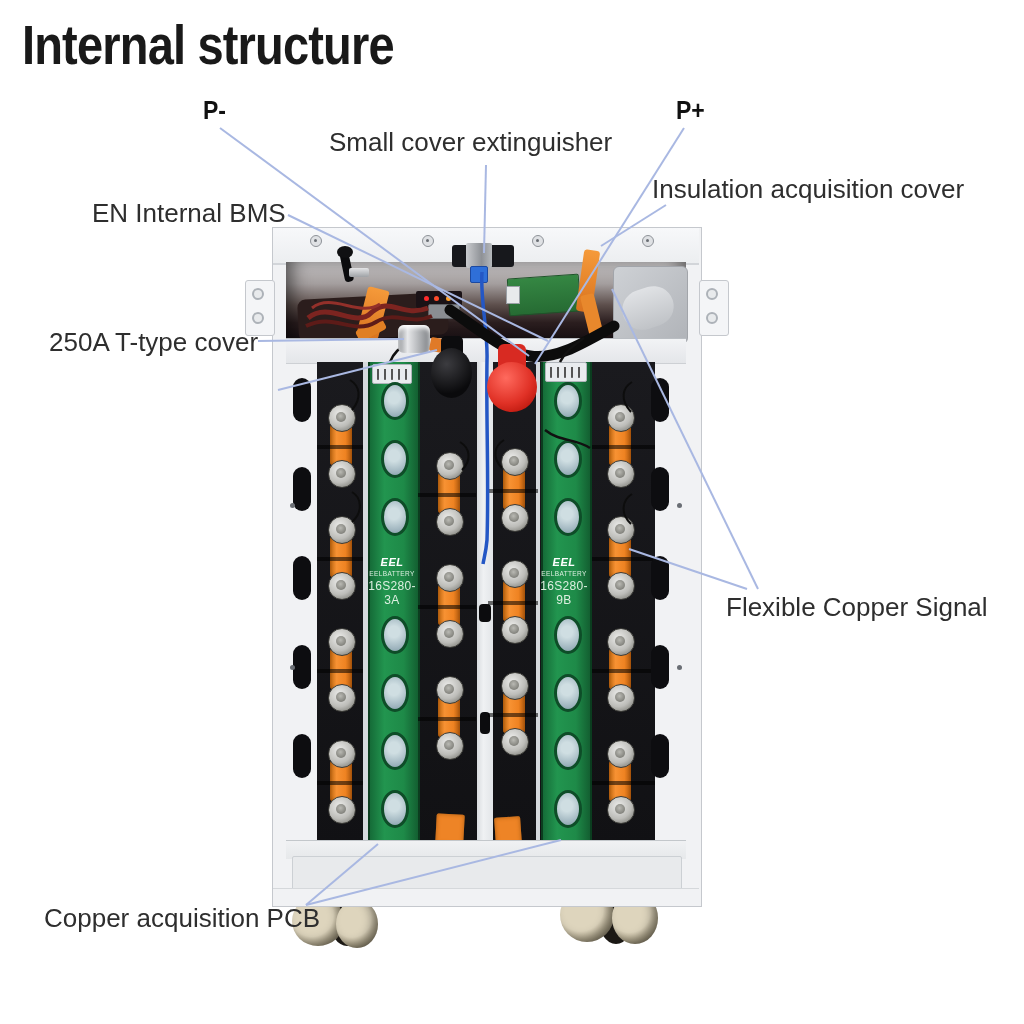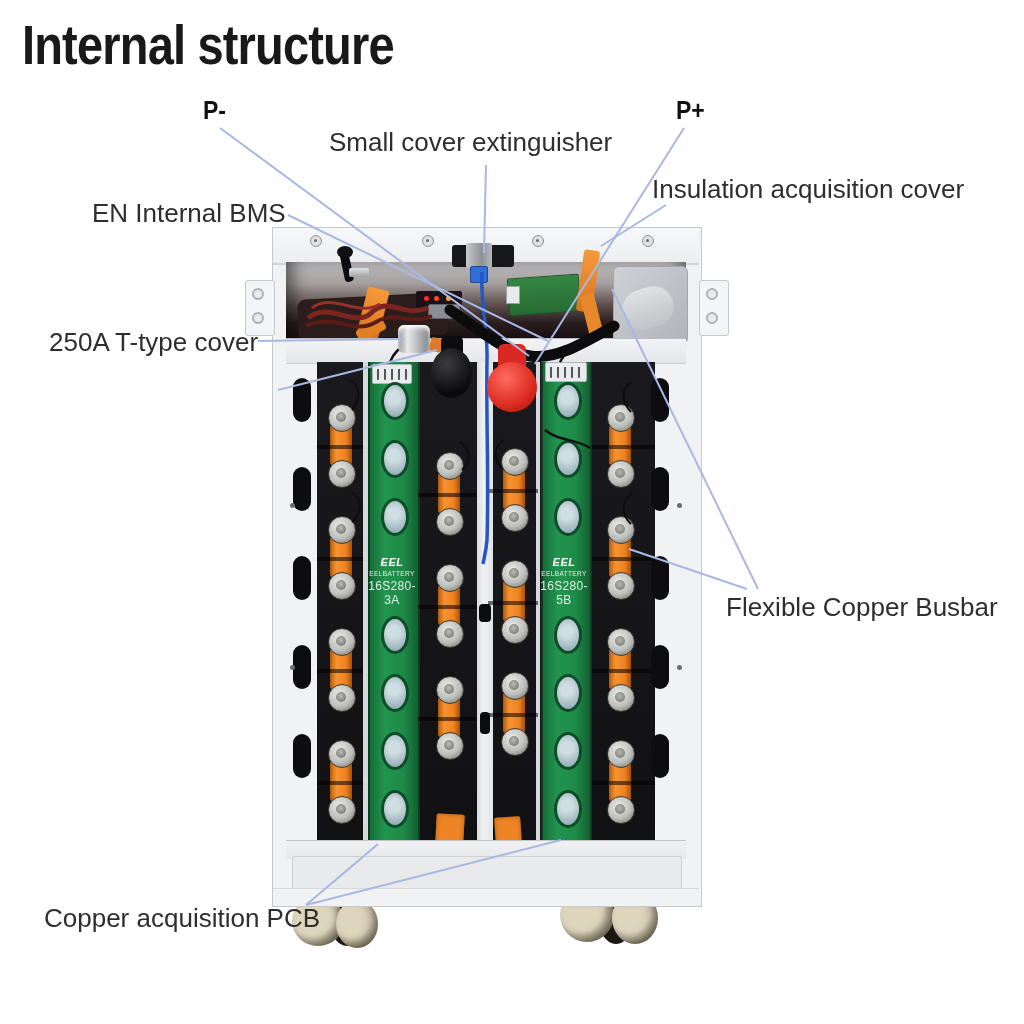--- a/index.html
+++ b/index.html
@@ -119,21 +119,21 @@
   <div class="abs pin-conn" style="left:545px;top:362px;width:40px;height:18px"></div>
 
   <div class="pcbtext" style="left:368px;top:556px">
     <div class="logo">EEL</div>
     <div class="brand">EELBATTERY</div>
     <div class="model">16S280-3A</div>
   </div>
   <div class="pcbtext" style="left:540px;top:556px">
     <div class="logo">EEL</div>
     <div class="brand">EELBATTERY</div>
-    <div class="model">16S280-5B</div>
+    <div class="model">16S280-9B</div>
   </div>
 
   <div class="abs tape" style="left:436px;top:814px;width:28px;height:30px;transform:rotate(3deg)"></div>
   <div class="abs tape" style="left:495px;top:817px;width:26px;height:28px;transform:rotate(-4deg)"></div>
 
   <div id="gen" class="abs" style="left:0;top:0;width:1024px;height:1024px;z-index:2">
       <div class="busbar" style="position: absolute; left: 330px; top: 425px; width: 22px; height: 40px;"></div>
       <div class="terminal" style="position: absolute; left: 328px; top: 404px; width: 26px; height: 26px;">
         <div class="hex"></div>
       </div>
@@ -336,16 +336,16 @@
     <path class="leader" d="M 306,905 L 561,840" stroke="#a9b8e2"></path>
   </svg>
 
   <div id="title">Internal structure</div>
   <div class="lbl-bold" style="left:203px;top:96px">P-</div>
   <div class="lbl-bold" style="left:676px;top:96px">P+</div>
   <div class="lbl" style="left:329px;top:127px">Small cover extinguisher</div>
   <div class="lbl" style="left:652px;top:174px">Insulation acquisition cover</div>
   <div class="lbl" style="left:92px;top:198px">EN Internal BMS</div>
   <div class="lbl" style="left:49px;top:327px">250A T-type cover</div>
-  <div class="lbl" style="left:726px;top:592px">Flexible Copper Busbar</div>
+  <div class="lbl" style="left:726px;top:592px">Flexible Copper Signal</div>
   <div class="lbl" style="left:44px;top:903px">Copper acquisition PCB</div>
 
 </div>
 
 </body></html>

